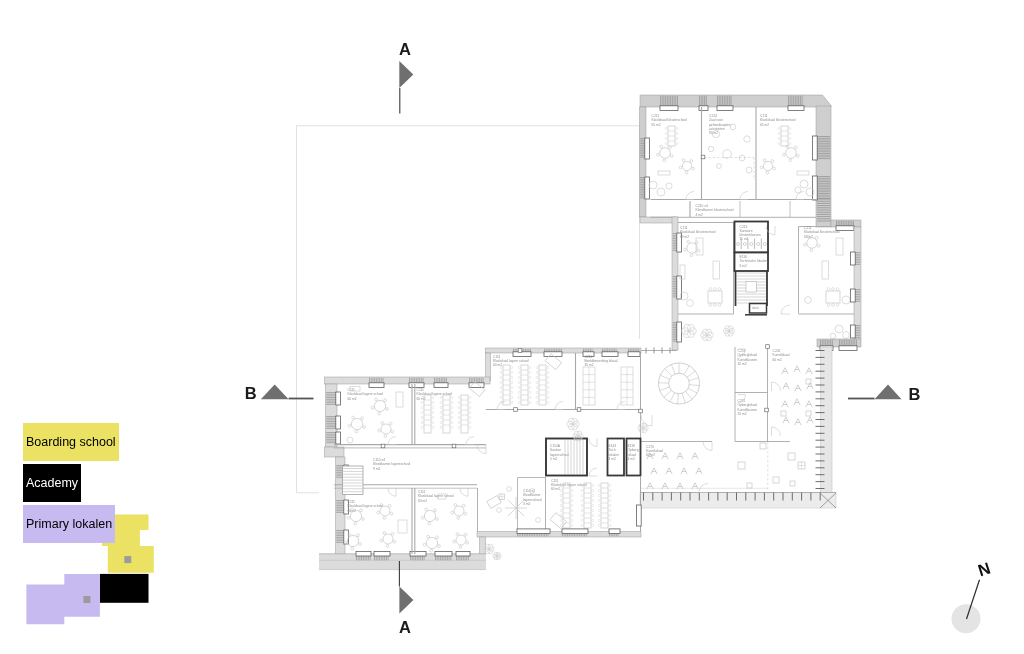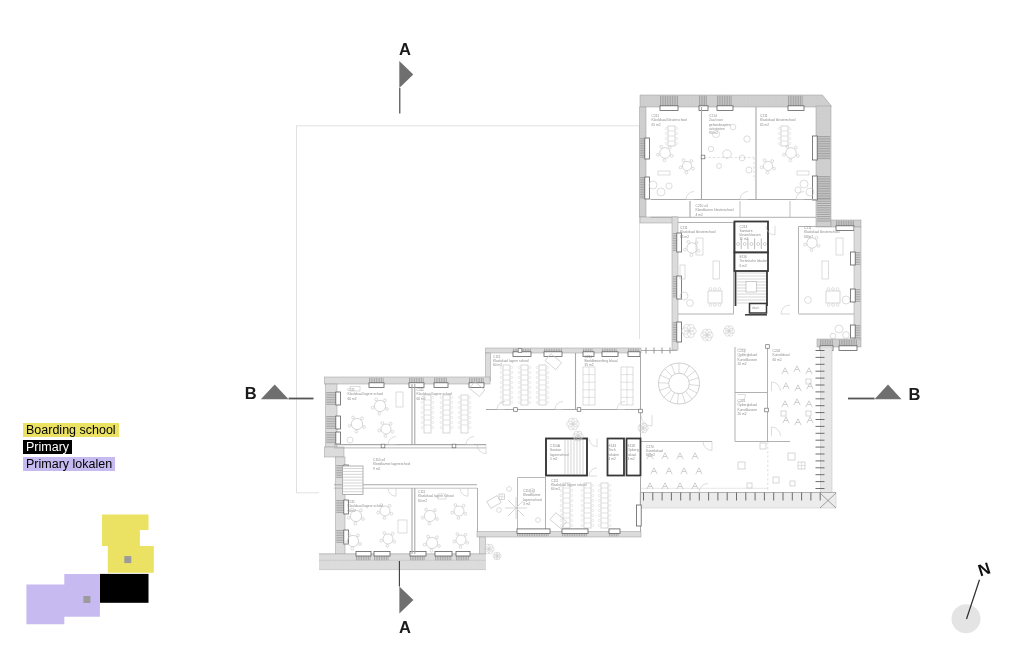--- a/index.html
+++ b/index.html
@@ -1,17 +1,17 @@
 <!DOCTYPE html>
 <html><head><meta charset="utf-8">
 <style>
 html,body{margin:0;padding:0;background:#fff;width:1024px;height:654px;overflow:hidden}
 body{font-family:"Liberation Sans",sans-serif;position:relative}
 .legend{position:absolute;left:23px;top:423px}
-.legend div{font-size:12.5px;line-height:14.3px;height:14.3px;margin-bottom:2.6px;display:table;padding:0 3px;color:#000;letter-spacing:0px}
+.legend div{font-size:12.5px;line-height:14.3px;height:14.3px;margin-bottom:2.6px;display:table;padding:12px 3px;color:#000;letter-spacing:0px}
 .l1{background:#ebe263}
 .l2{background:#000;color:#fff!important}
 .l3{background:#c7baf1}
 </style></head>
 <body>
 <svg width="1024" height="654" viewBox="0 0 1024 654" xmlns="http://www.w3.org/2000/svg" font-family="Liberation Sans, sans-serif">
 <defs>
 <pattern id="vt" patternUnits="userSpaceOnUse" width="1.7" height="20">
 <rect width="1.7" height="20" fill="#efefef"></rect>
         <line x1="0.85" y1="0" x2="0.85" y2="20" stroke="#adadad" stroke-width="0.55"></line>
@@ -1322,15 +1322,15 @@
 <rect x="99.9" y="573.9" width="48.6" height="28.9" fill="#000000"></rect>
 
 <polygon points="64.3,573.9 99.9,573.9 99.9,616.7 64.3,616.7 64.3,624.2 26.4,624.2 26.4,584.6 64.3,584.6" fill="#c7baf1"></polygon>
 <rect x="83.4" y="596" width="7" height="7" fill="#9b9b9b"></rect>
 </svg>
 
 <div class="legend">
 
 <div class="l1">Boarding school</div>
 
-<div class="l2">Primary</div>
+<div class="l2">Academy</div>
 
 <div class="l3">Primary lokalen</div>
 </div>
 </body></html>

